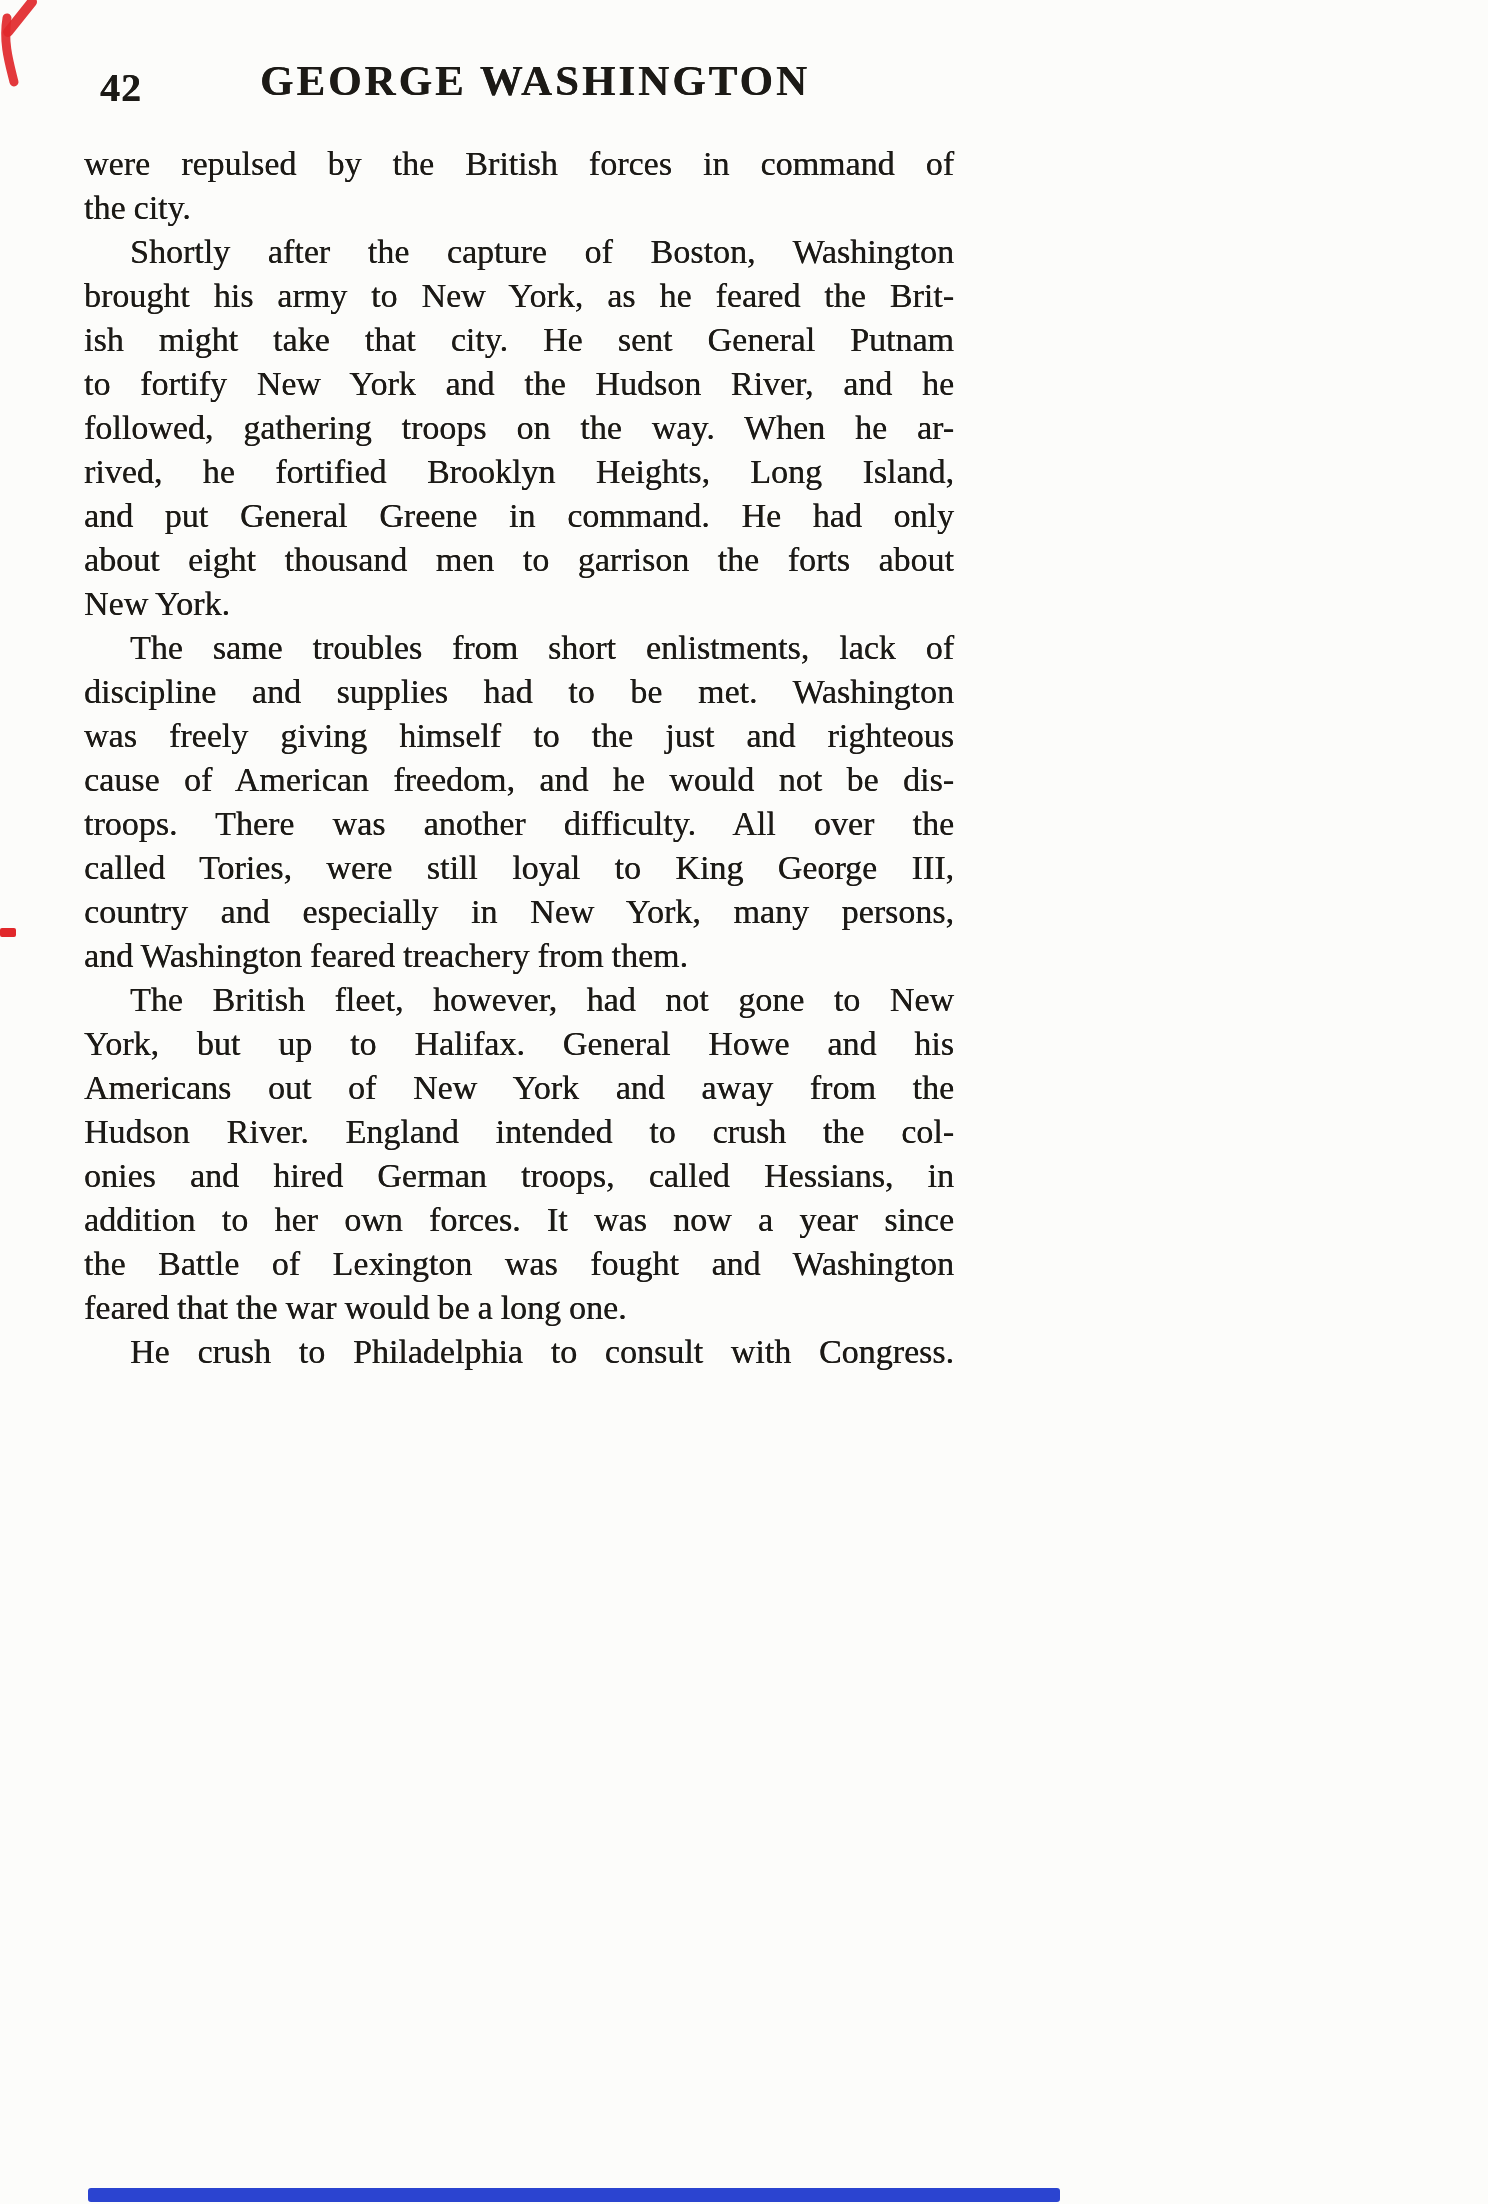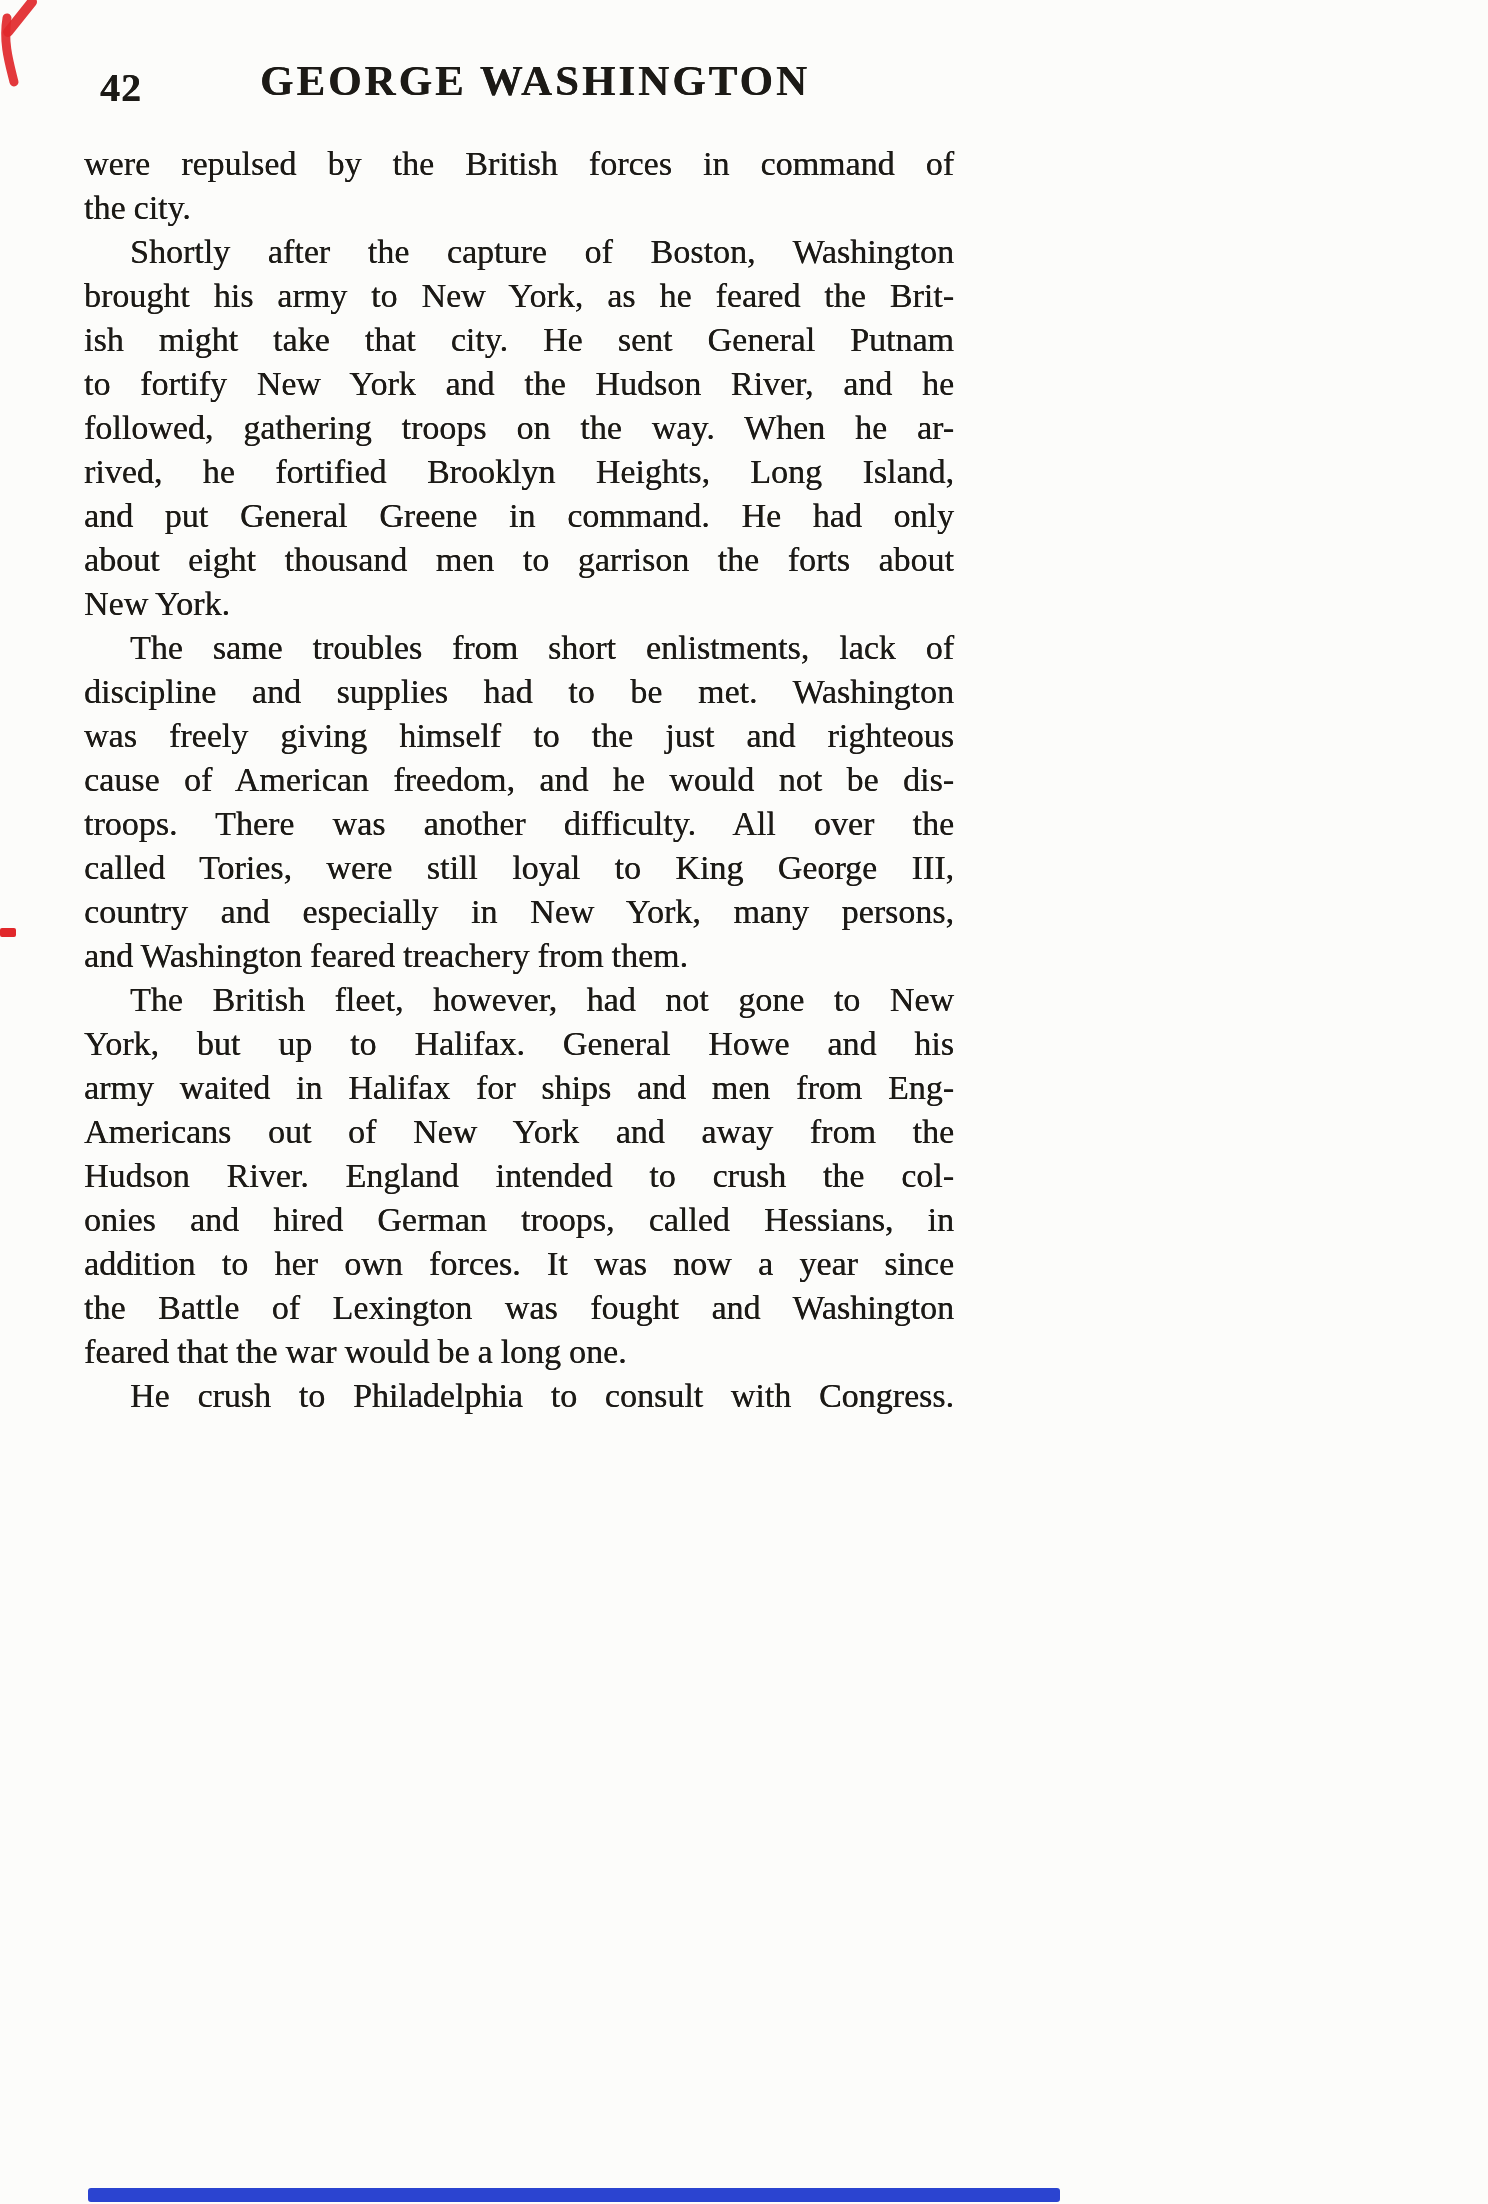--- a/index.html
+++ b/index.html
@@ -118,21 +118,20 @@
       <div class="line indent">The same troubles from short enlistments, lack of</div>
       <div class="line">discipline and supplies had to be met. Washington</div>
       <div class="line">was freely giving himself to the just and righteous</div>
       <div class="line">cause of American freedom, and he would not be dis-</div>
       <div class="line">troops. There was another difficulty. All over the</div>
       <div class="line">called Tories, were still loyal to King George III,</div>
       <div class="line">country and especially in New York, many persons,</div>
       <div class="line para-end">and Washington feared treachery from them.</div>
       <div class="line indent">The British fleet, however, had not gone to New</div>
       <div class="line">York, but up to Halifax. General Howe and his</div>
-      <div class="line">army waited in Halifax for ships and men from Eng-</div>
       <div class="line">Americans out of New York and away from the</div>
       <div class="line">Hudson River. England intended to crush the col-</div>
       <div class="line">onies and hired German troops, called Hessians, in</div>
       <div class="line">addition to her own forces. It was now a year since</div>
       <div class="line">the Battle of Lexington was fought and Washington</div>
       <div class="line para-end">feared that the war would be a long one.</div>
       <div class="line indent">He crush to Philadelphia to consult with Congress.</div>
     </div>
 
   <svg class="corner-mark" viewBox="0 0 70 100" xmlns="http://www.w3.org/2000/svg">

